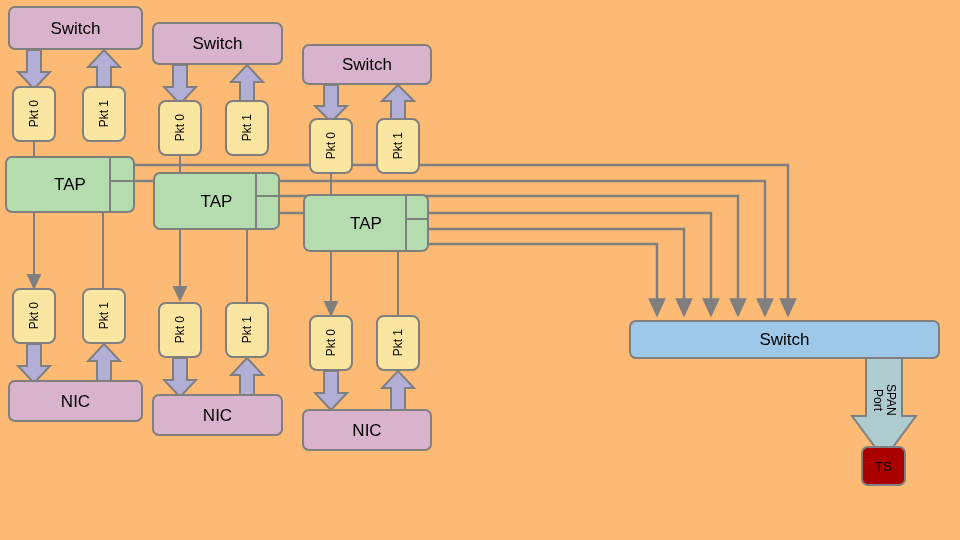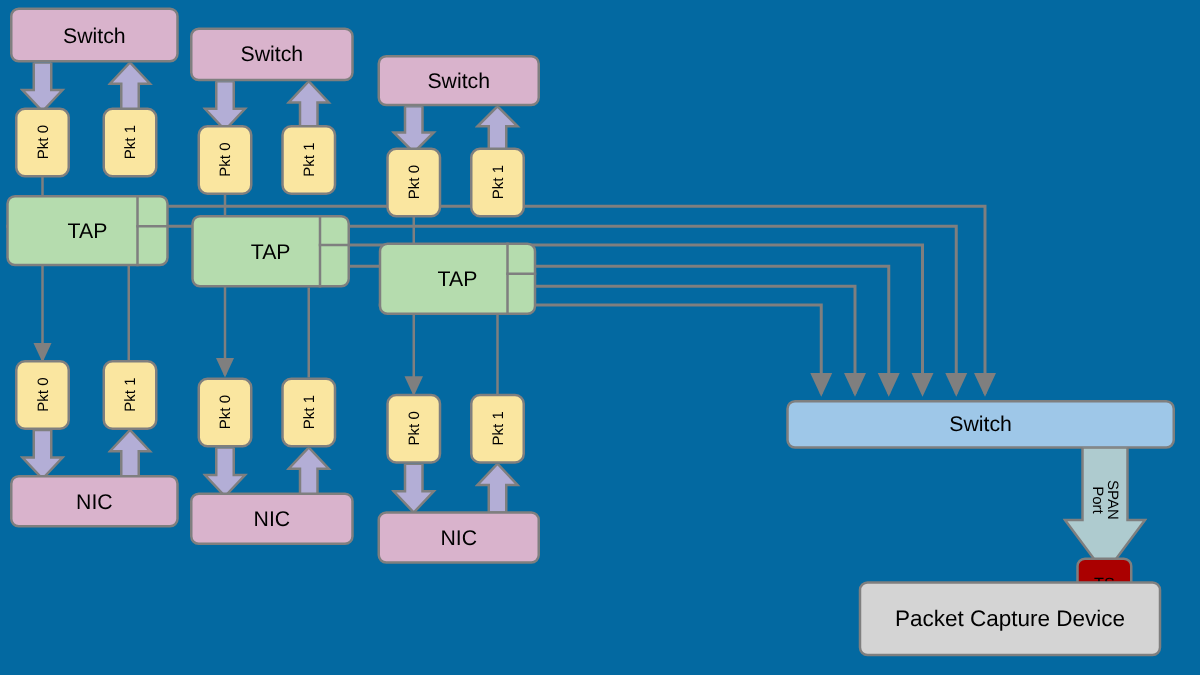--- a/index.html
+++ b/index.html
@@ -1,17 +1,17 @@
 <!DOCTYPE html>
 <html><head>
 <meta charset="utf-8">
 <style>
   html,body{margin:0;padding:0;background:#000;}
   body{width:960px;height:540px;overflow:hidden;font-family:"Liberation Sans",sans-serif;}
-  #stage{position:relative;width:960px;height:540px;background:#0369a1;}
+  #stage{position:relative;width:960px;height:540px;background:#fdba74;}
   svg#wires{position:absolute;left:0;top:0;width:960px;height:540px;}
   .node{position:absolute;box-sizing:border-box;border:2px solid #7f7f7f;border-radius:7px;
         display:flex;align-items:center;justify-content:center;color:#000;}
   .switch-pink{background:#d9b3cc;}
   .nic{background:#d9b3cc;}
   .pkt{background:#fae6a0;border-radius:8px;}
   .tap{background:#b5dcae;}
   .switch-blue{background:#9ec7e8;}
   .pcd{background:#d4d4d4;}
   .ts{background:#aa0000;color:#000;border:2px solid #7f7f7f;}
@@ -200,17 +200,14 @@
   </svg>
   <div class="spanwrap" style="left:858px;top:370px;width:52px;height:60px;">
     <span class="vtext2">Port</span>
     <span class="vtext2">SPAN</span>
   </div>
 
   <div class="node ts" style="left:861px;top:446px;width:45px;height:40px;">
     <span style="font-size:13px;color:#000;">TS</span>
   </div>
 
-  <div class="node pcd" style="left:687px;top:465px;width:242px;height:60px;">
-    <span class="lbl" style="font-size:18px;">Packet Capture Device</span>
-  </div>
 
 </div>
 
 </body></html>

